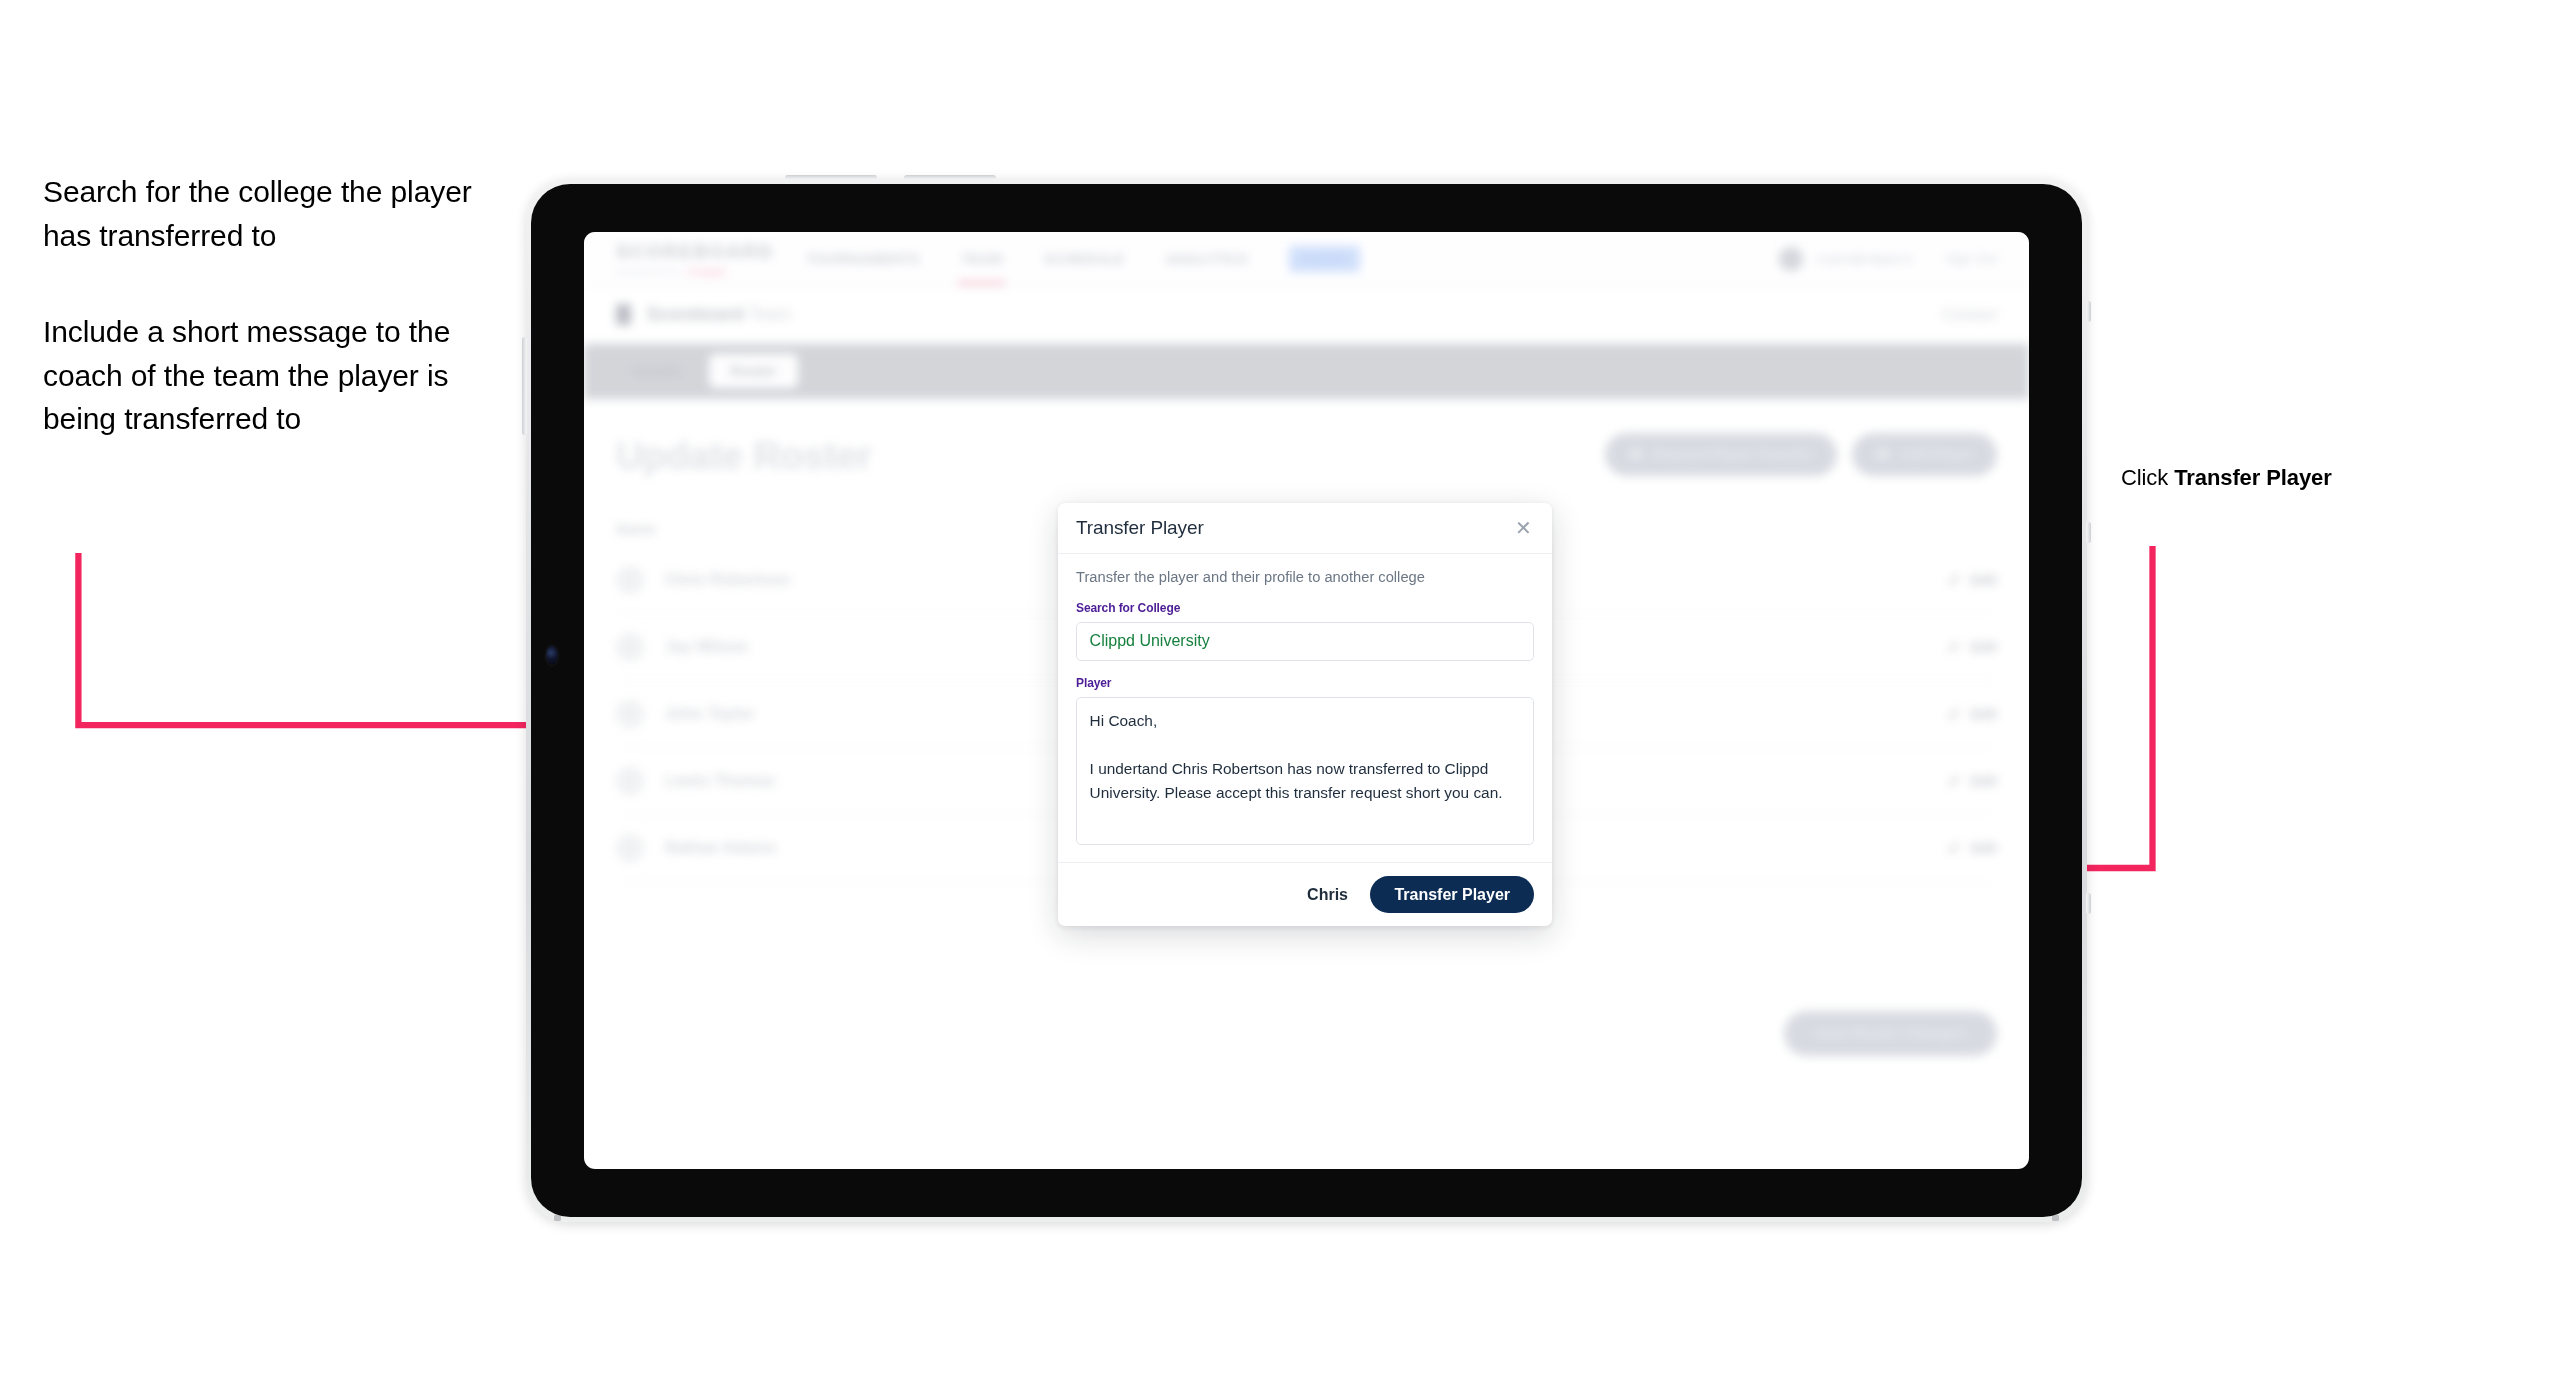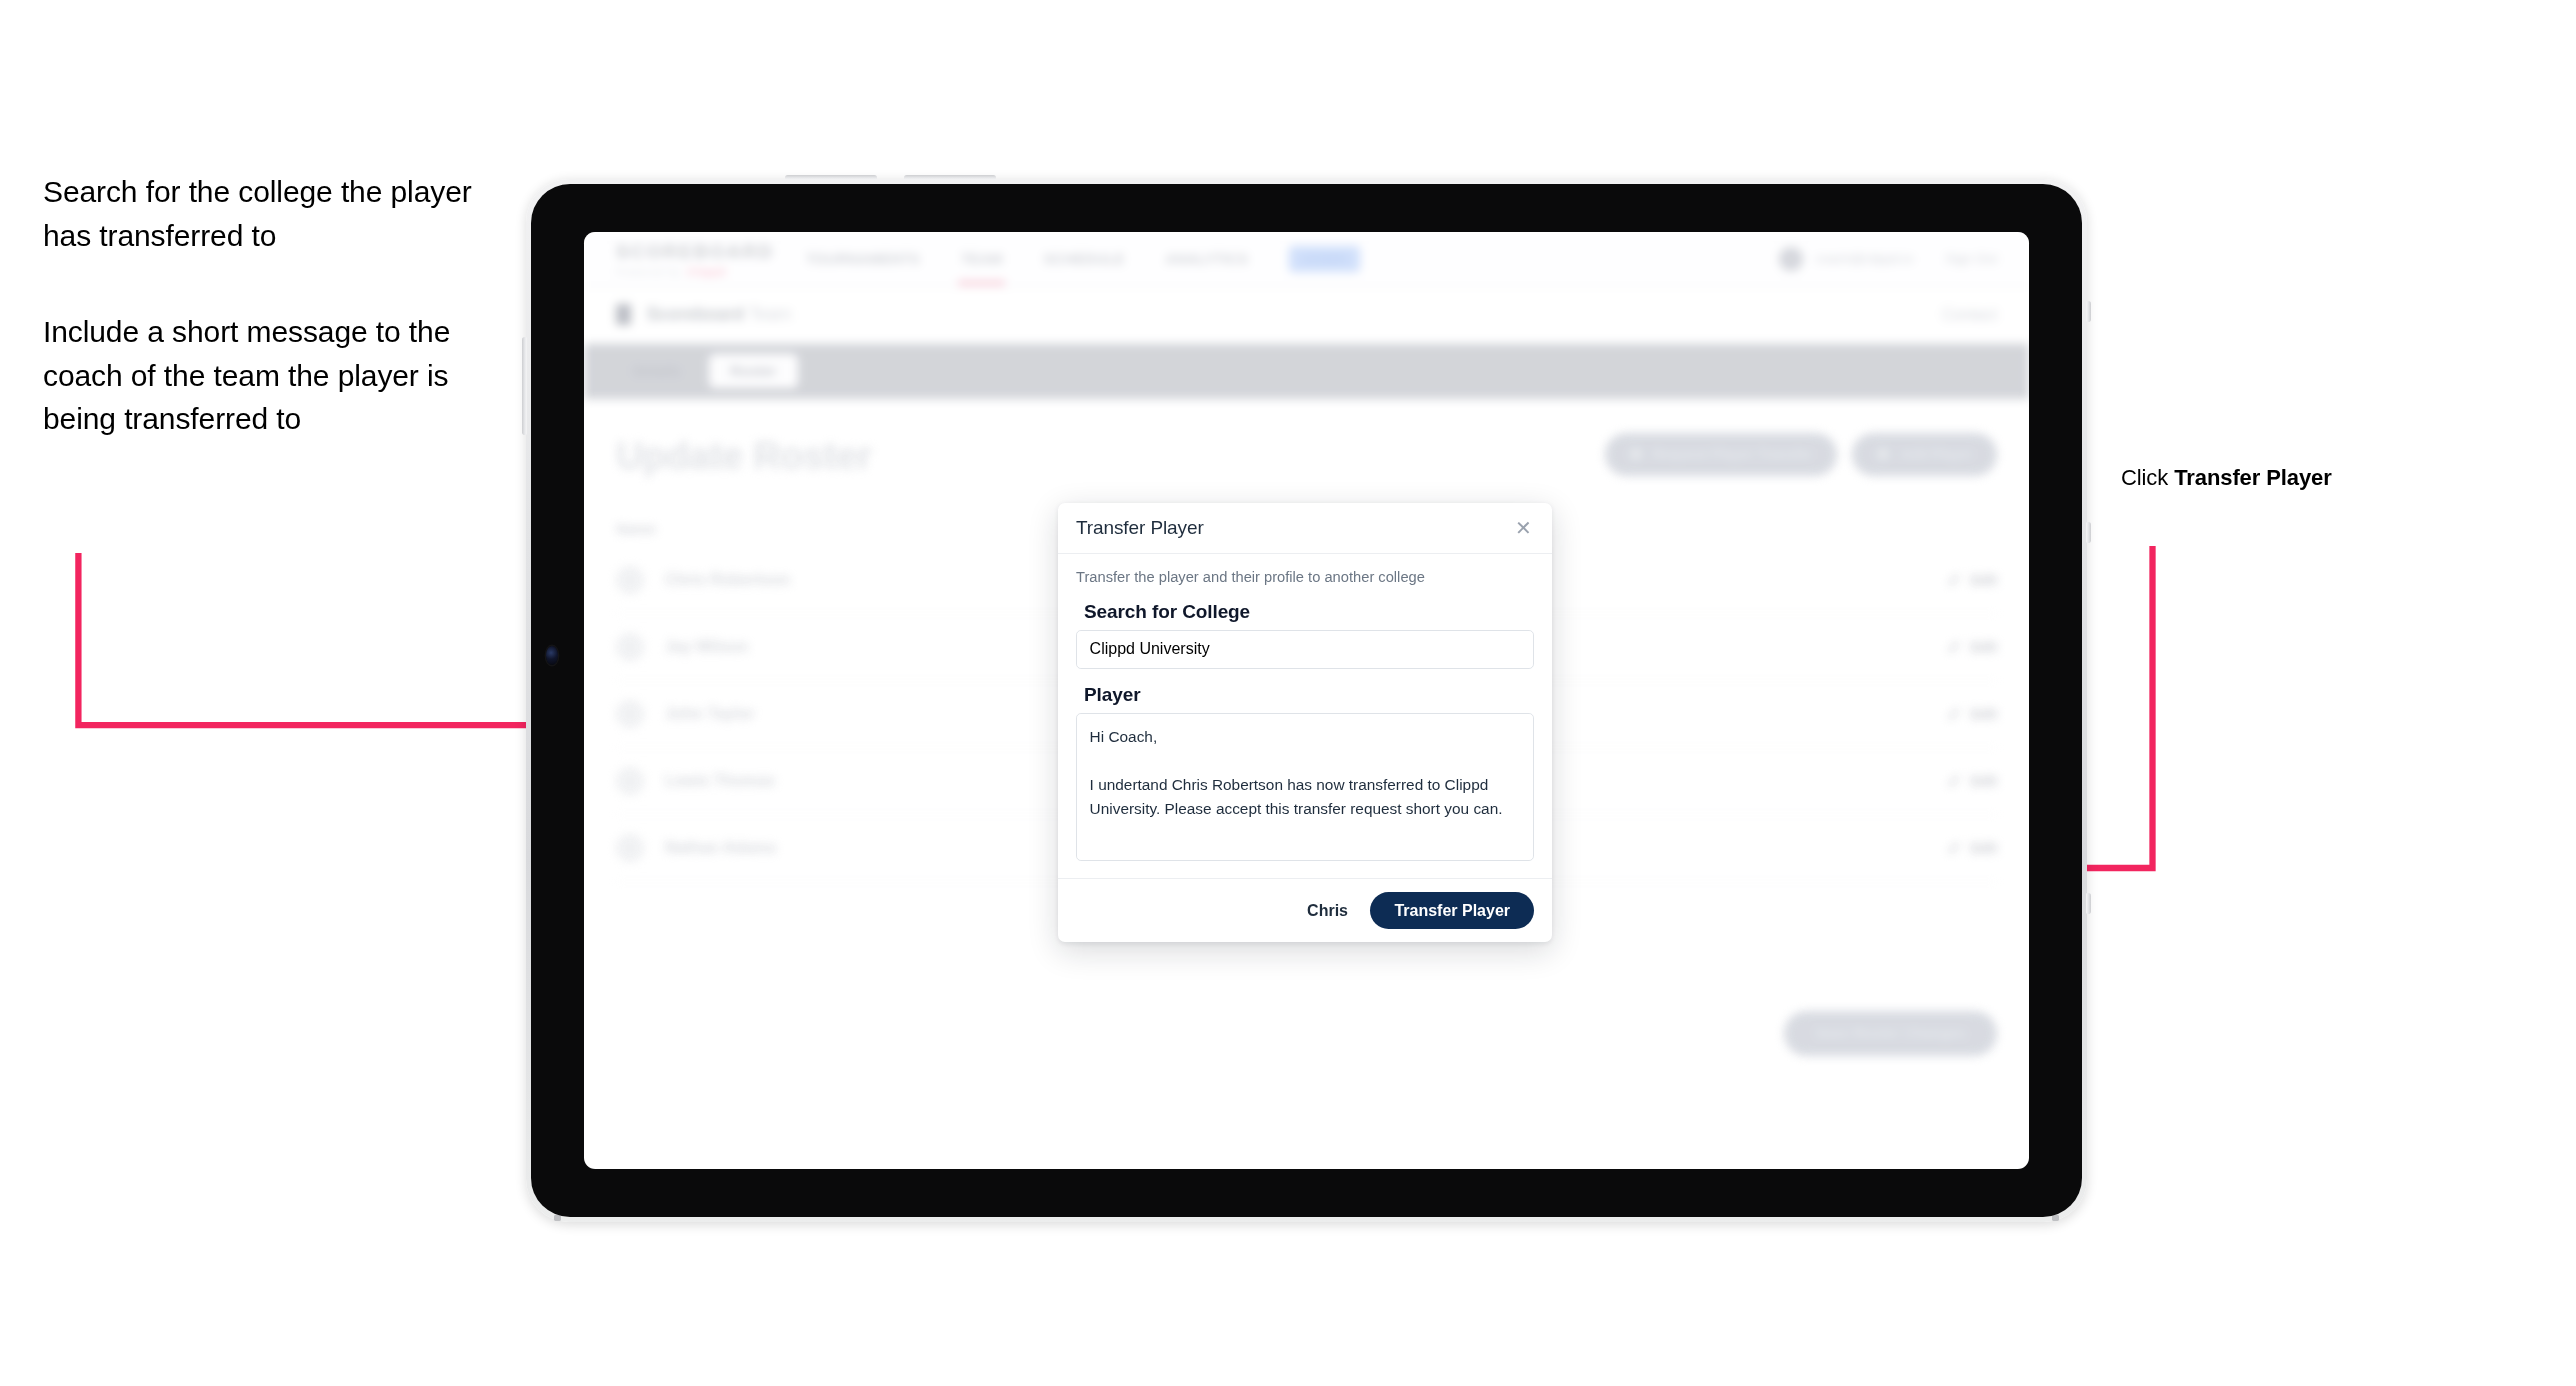--- a/index.html
+++ b/index.html
@@ -223,27 +223,26 @@
     font-size: 19px; color: #1f2d3d; font-weight: 500; letter-spacing: -0.1px;
   }
   .modal-close {
     width: 21px; height: 21px; display: flex; align-items: center;
     justify-content: center; color: #9aa2ae; font-size: 20px; line-height: 1;
     font-weight: 300; cursor: pointer;
   }
   .modal-body { padding: 15.4px 18px 17px 18px; }
   .modal-sub { font-size: 14.7px; color: #6b7684; margin-bottom: 15.4px; }
   .field-label {
-    font-size: 19px; color: #0f172a; font-weight: bold; margin-bottom: 7px;
+    font-size: 12px; color: #4c1d95; font-weight: bold; margin-bottom: 7px;
     letter-spacing: -0.1px;
-    margin-left: 8px;
   }
   .text-input {
     width: 100%; height: 39px; border: 0.7px solid #dfe3e8; border-radius: 4.9px;
-    padding: 0 12.6px; font-size: 16px; color: #000000;
+    padding: 0 12.6px; font-size: 16px; color: #15803d;
     font-family: "Liberation Sans", sans-serif; background: #fff;
     display: flex; align-items: center;
   }
   .field-gap { height: 15.4px; }
   .text-area {
     width: 100%; height: 148px; border: 0.7px solid #dfe3e8; border-radius: 4.9px;
     padding: 11.2px 12.6px; font-size: 15.4px; color: #1f2d3d; line-height: 1.55;
     font-family: "Liberation Sans", sans-serif; background: #fff;
     white-space: pre-wrap; overflow: hidden;
   }

